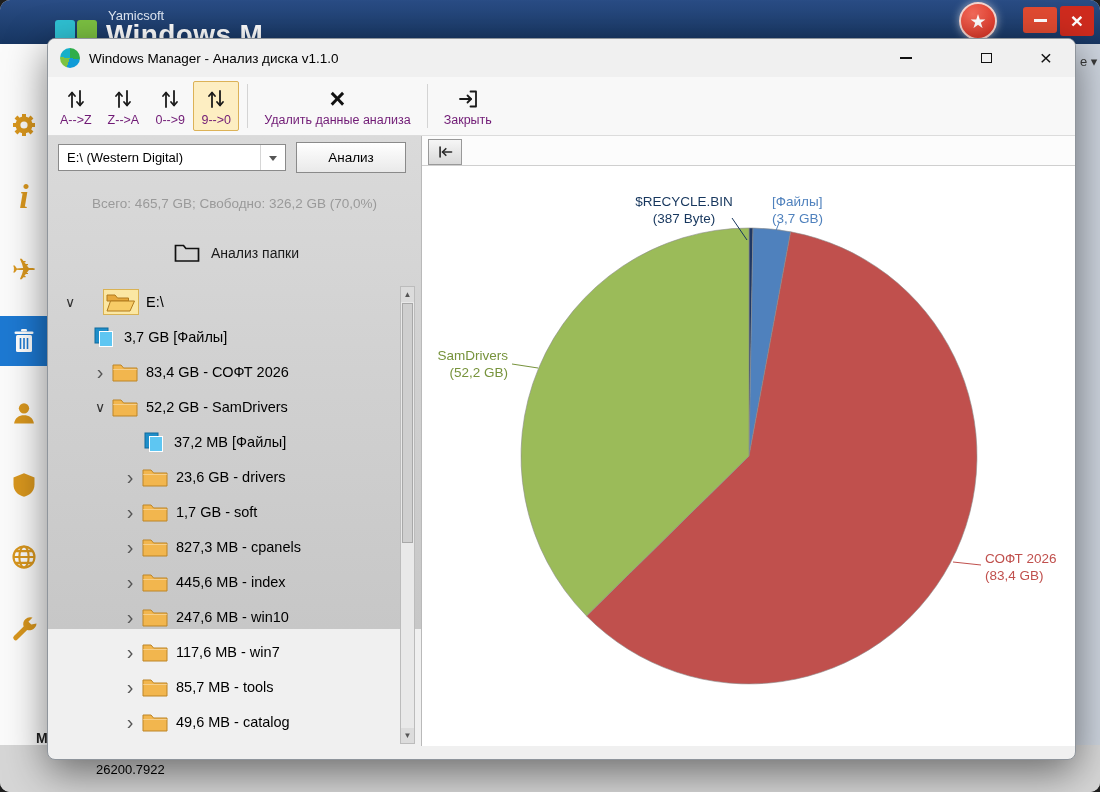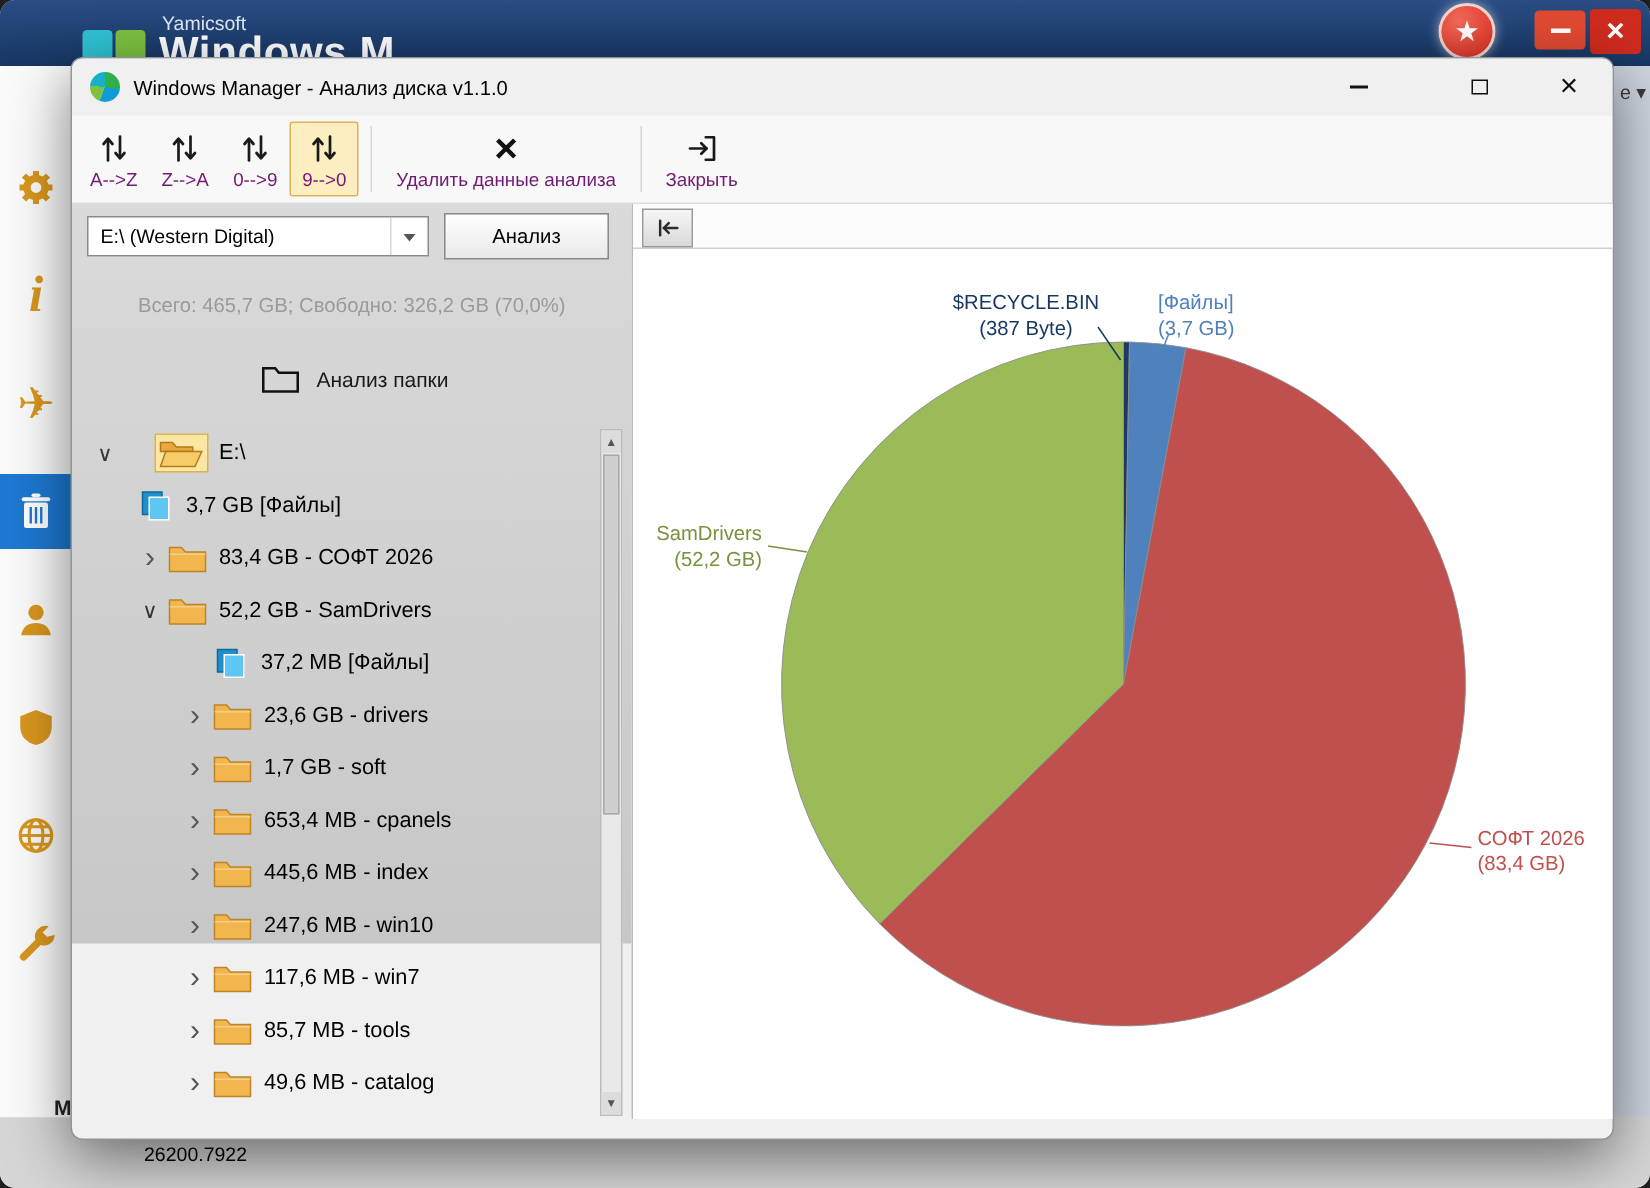--- a/index.html
+++ b/index.html
@@ -340,21 +340,21 @@
             <span class="t-label">1,7 GB - soft</span>
           </div>
           <div class="tree-row" style="padding-left: 70px;">
             <span class="chev closed">›</span>
             <span class="t-icon">
               <svg width="26" height="22" viewBox="0 0 26 22">
                 <path d="M1 4h8l2.6 3H25v13H1z" fill="#f2b64e" stroke="#bd8526"></path>
                 <path d="M1 8.5h24" stroke="#ffffff" stroke-opacity=".35"></path>
               </svg>
             </span>
-            <span class="t-label">653,4 MB - cpanels</span>
+            <span class="t-label">827,3 MB - cpanels</span>
           </div>
           <div class="tree-row" style="padding-left: 70px;">
             <span class="chev closed">›</span>
             <span class="t-icon">
               <svg width="26" height="22" viewBox="0 0 26 22">
                 <path d="M1 4h8l2.6 3H25v13H1z" fill="#f2b64e" stroke="#bd8526"></path>
                 <path d="M1 8.5h24" stroke="#ffffff" stroke-opacity=".35"></path>
               </svg>
             </span>
             <span class="t-label">445,6 MB - index</span>

